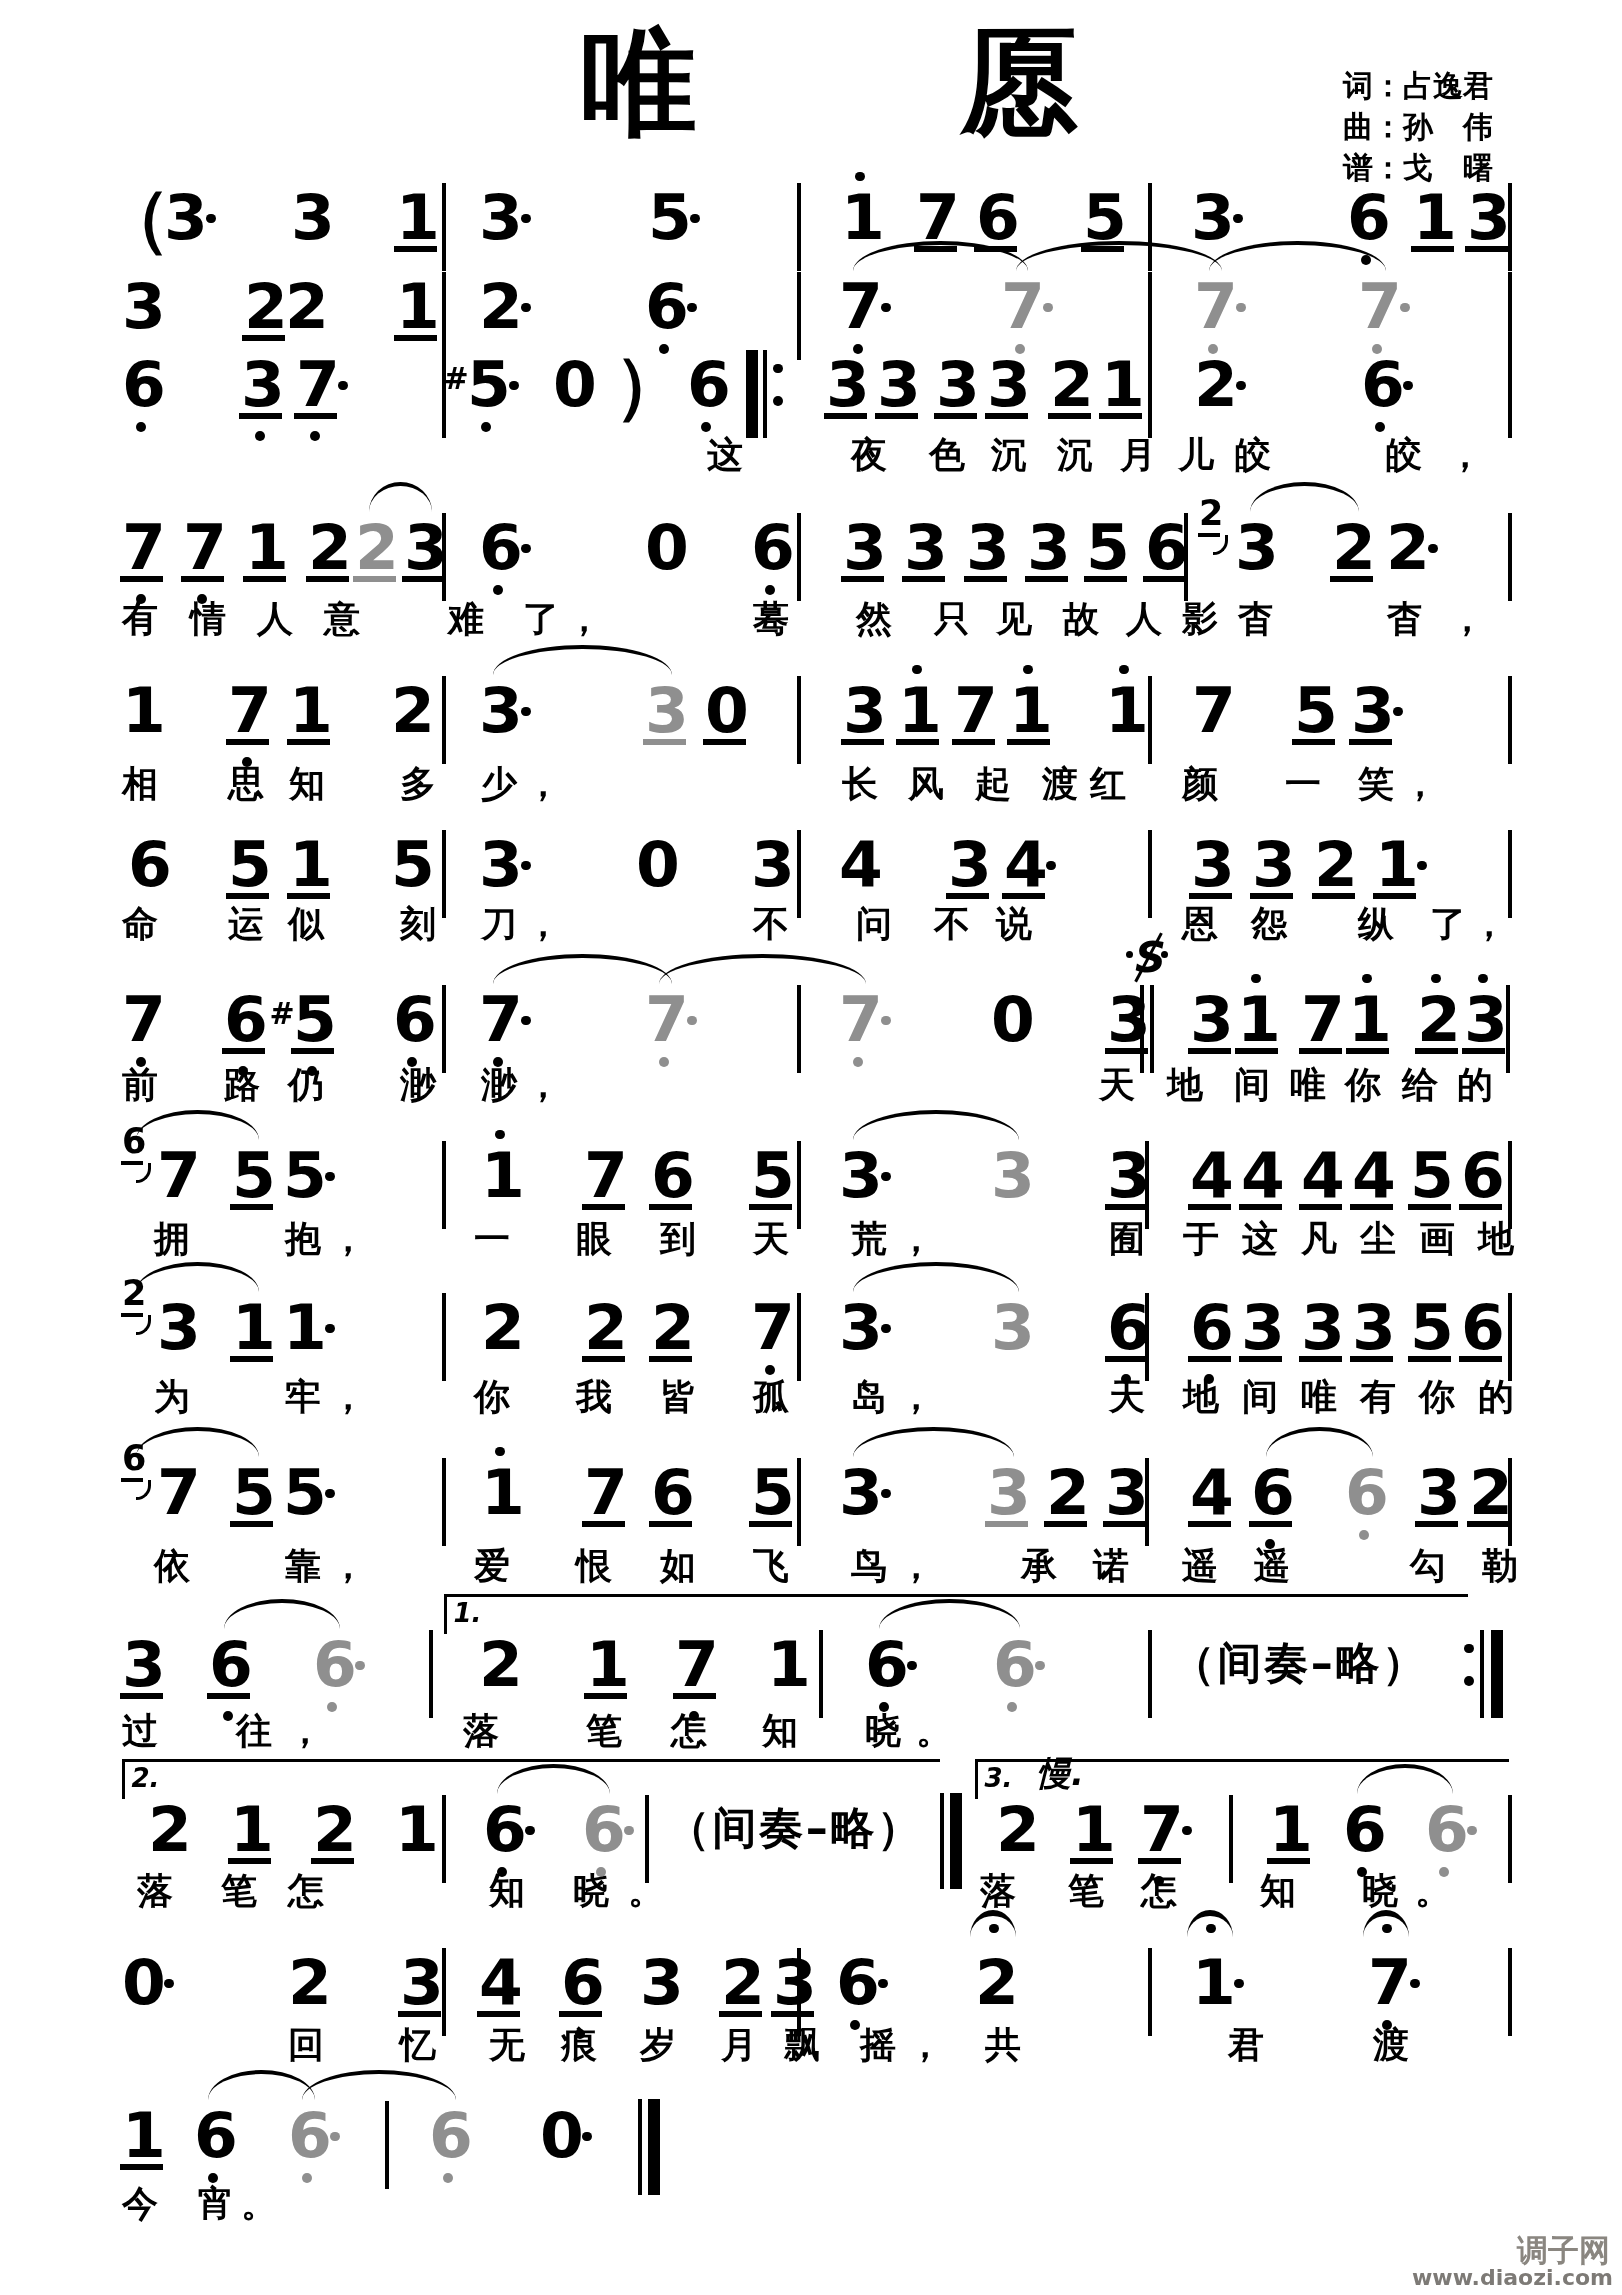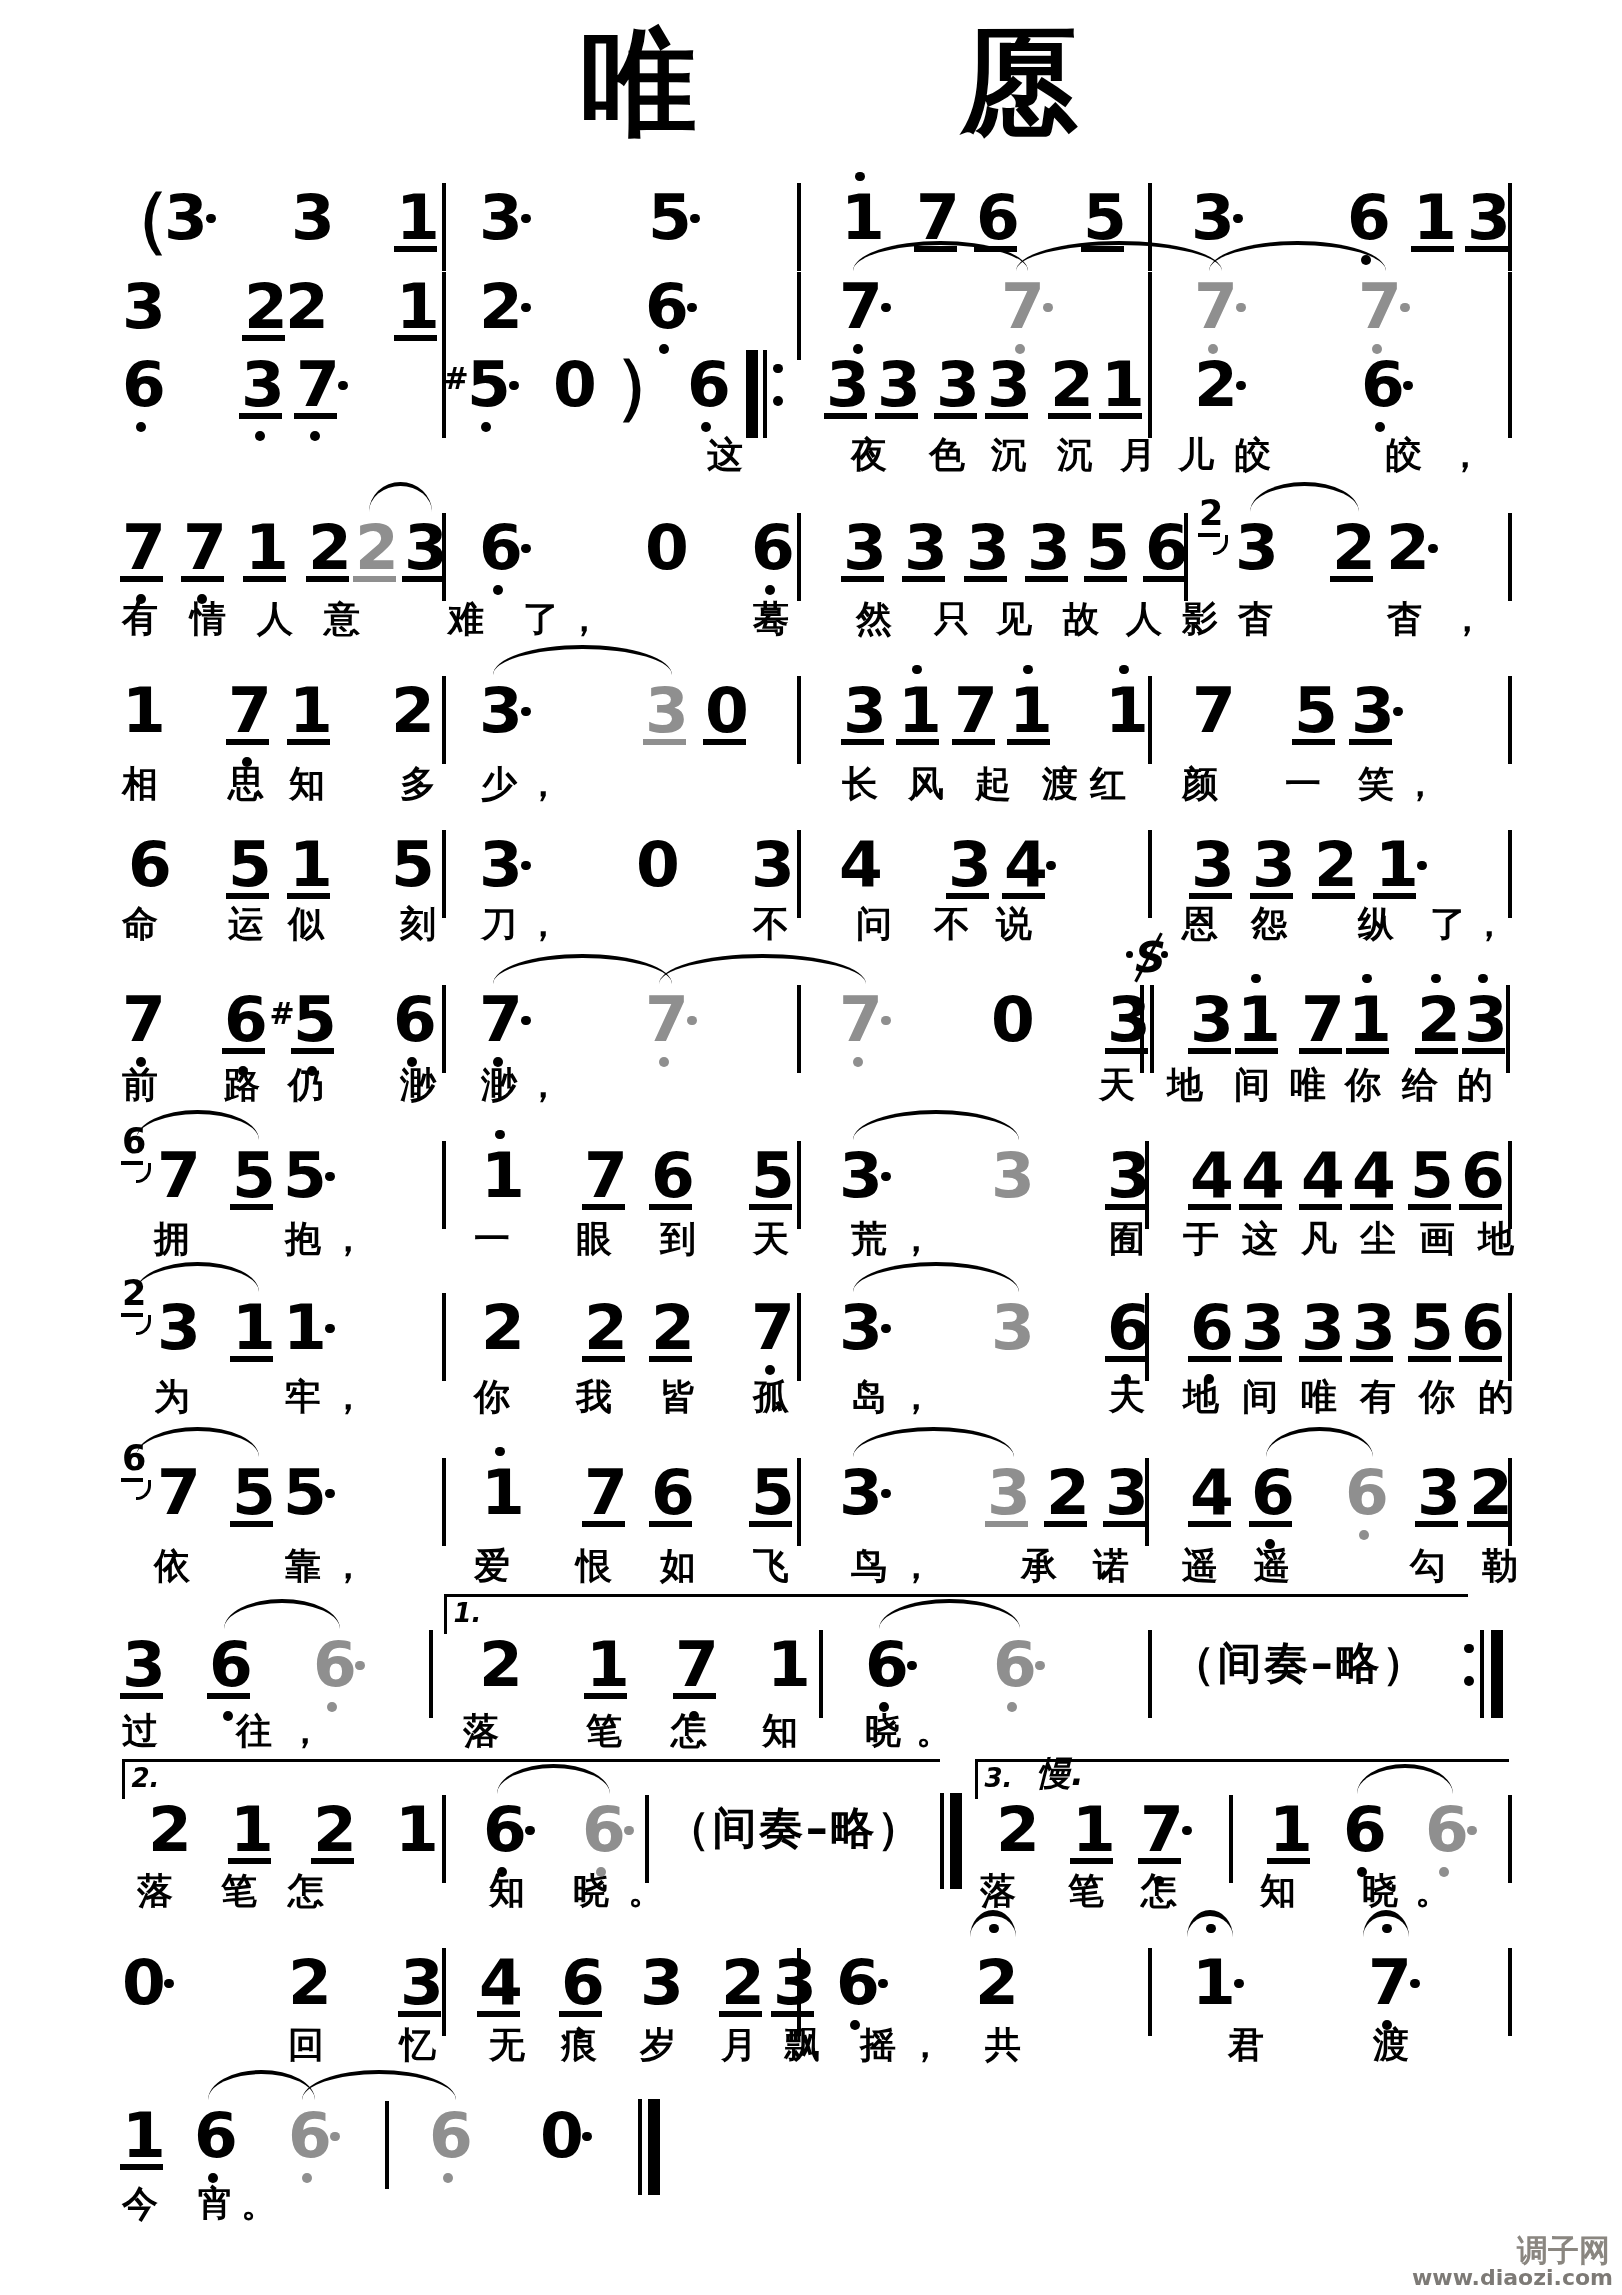--- a/index.html
+++ b/index.html
@@ -43,20 +43,25 @@
   #wm2{left:1374px;top:2265px;width:239px;font-size:22px;font-weight:bold;color:#7d7a76;}
 </style>
 </head>
 <body>
 
 <div id="page">
   <div class="title">
     <span class="tch" style="left:581px;">唯</span>
     <span class="tch" style="left:961px;">愿</span>
   </div>
+  <div class="credits">
+    <div>词：占逸君</div>
+    <div>曲：孙　伟</div>
+    <div>谱：戈　曙</div>
+  </div>
   <div id="score">
       <div class="line" style="top: 186px;">
         <div class="paren" style="left: 99px;">（</div>
         <div class="note" style="left: 164px; top: 0px;">3<div class="dot" style="left: 42px; top: 27.5px;"></div></div>
         <div class="note" style="left: 291px; top: 0px;">3</div>
         <div class="note" style="left: 396px; top: 0px;">1<div class="ul" style="left: -2px; top: 60px; width: 43px;"></div></div>
         <div class="bar" style="left: 442px; top: -2.6px;"></div>
         <div class="note" style="left: 479px; top: 0px;">3<div class="dot" style="left: 42px; top: 27.5px;"></div></div>
         <div class="note" style="left: 648px; top: 0px;">5<div class="dot" style="left: 42px; top: 27.5px;"></div></div>
         <div class="bar" style="left: 797px; top: -2.6px;"></div>

